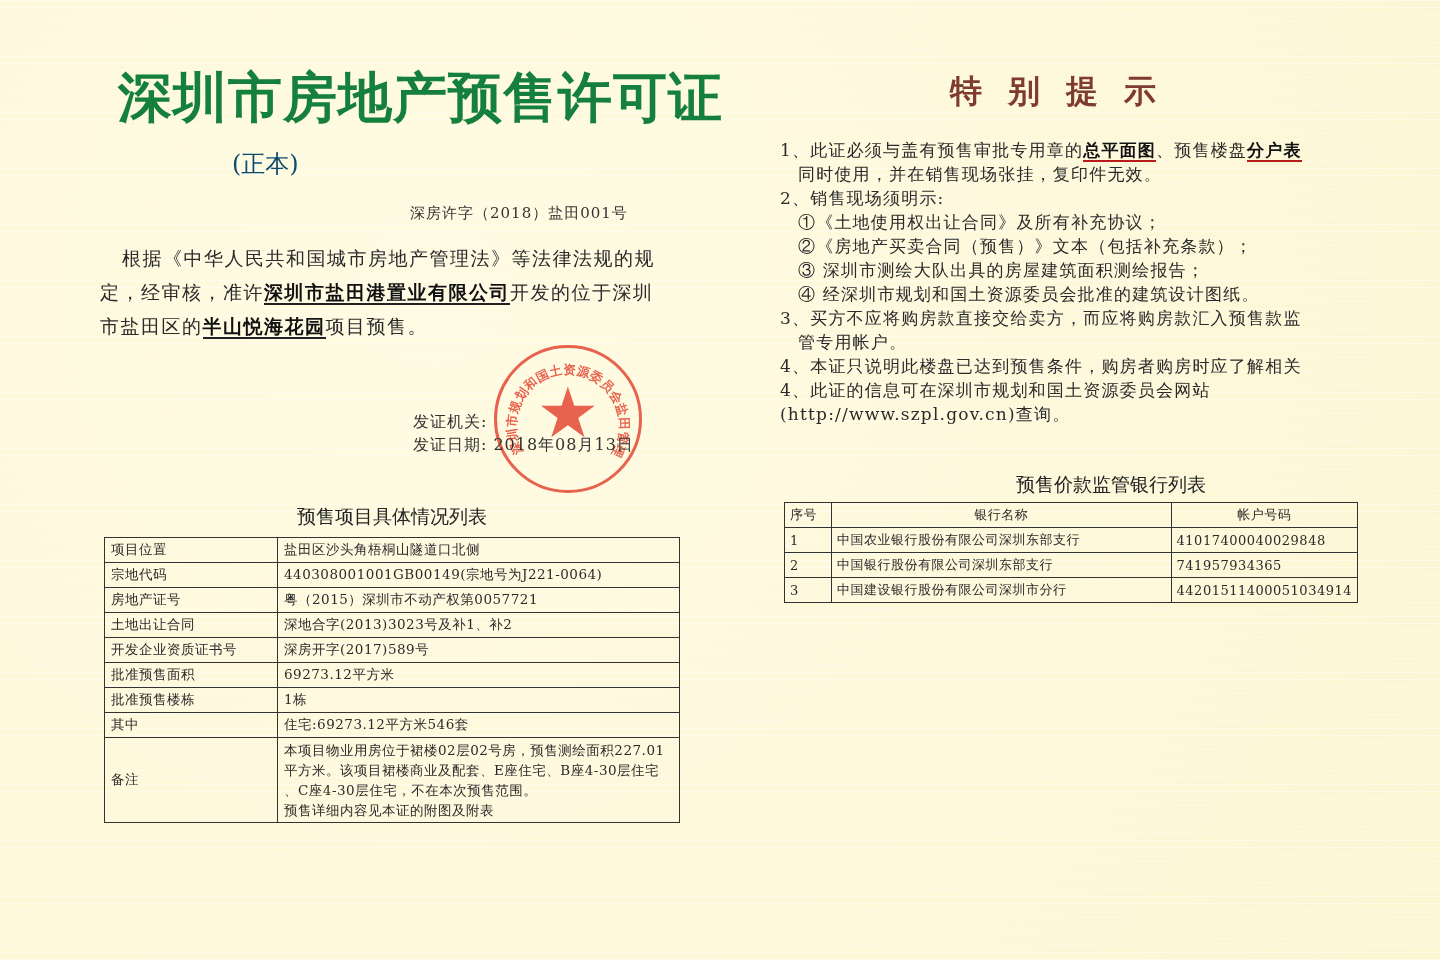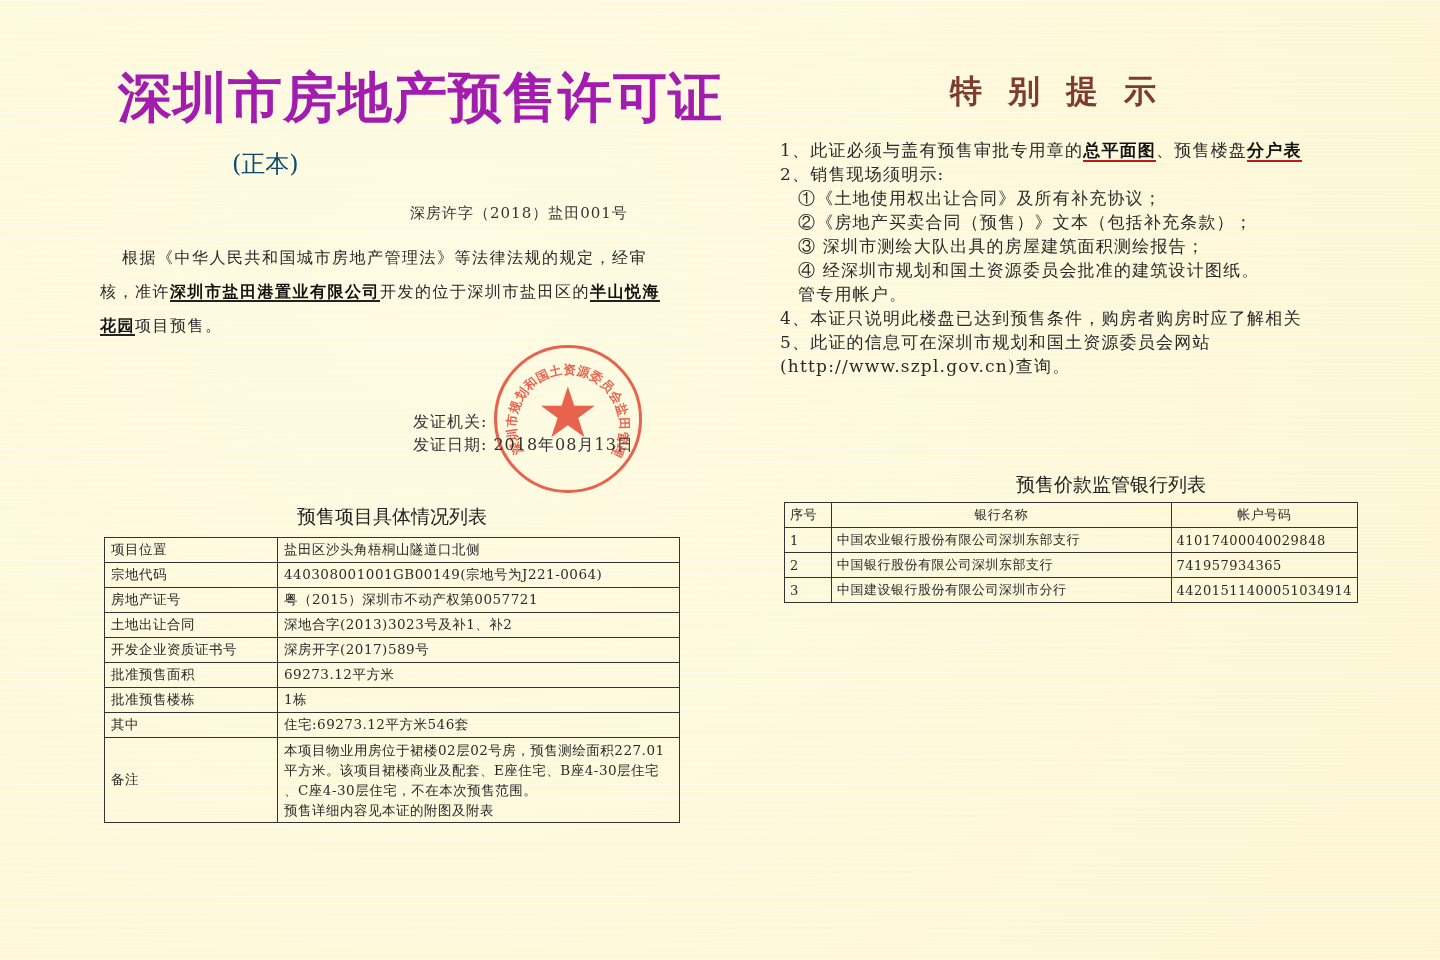--- a/index.html
+++ b/index.html
@@ -8,28 +8,28 @@
     background: #fdf8d8;
     background-image:
       repeating-linear-gradient(0deg, rgba(255,255,255,0.35) 0px, rgba(255,255,255,0.35) 1px, transparent 1px, transparent 7px),
       radial-gradient(circle at 30% 30%, #fffbe2 0%, #fcf6d3 100%);
     font-family: "DejaVu Serif", "Liberation Serif", serif;
     color: #222;
   }
   .abs { position: absolute; }
   .title-main {
     left: 118px; top: 62px; font-size: 54px; font-weight: bold;
-    color: #a21caf; letter-spacing: 1px; white-space: nowrap;
+    color: #15803d; letter-spacing: 1px; white-space: nowrap;
     font-family: "DejaVu Serif", serif;
   }
   .title-sub { left: 232px; top: 148px; font-size: 24px; color: #0c4a6e; }
   .permit-no { left: 410px; top: 204px; font-size: 15px; color: #333; letter-spacing: 1px; }
   .intro {
-    left: 100px; top: 241px; width: 566px; font-size: 16px; line-height: 34px;
-    color: #2a2a2a; letter-spacing: 1.5px; text-indent: 22px; margin: 0; font-family: Liberation Serif, serif;
+    left: 100px; top: 241px; width: 566px; font-size: 19px; line-height: 34px;
+    color: #2a2a2a; letter-spacing: 1.5px; text-indent: 22px; margin: 0;
   }
   .uline { font-weight: bold; border-bottom: 2px solid #222; color: #111; }
   .issuer { left: 413px; top: 410px; font-size: 16px; line-height: 23px; color: #333; letter-spacing: 1px; }
   .issuer div span.v { margin-left: 6px; }
 
   .seal {
     left: 494px; top: 345px; width: 142px; height: 142px;
     border: 3px solid #e3422e; border-radius: 50%; opacity: 0.82;
   }
   .seal .star {
@@ -138,28 +138,30 @@
         <div>预售详细内容见本证的附图及附表</div>
       </td>
     </tr>
   </tbody>
 </table>
 
 <div class="abs notice-title">特别提示</div>
 
 <div class="abs notice">
   <div class="item"><span>1、此证必须与盖有预售审批专用章的</span><span class="b">总平面图</span><span>、预售楼盘</span><span class="b">分户表</span></div>
+  <div class="cont">同时使用，并在销售现场张挂，复印件无效。</div>
   <div class="item">2、销售现场须明示:</div>
   <div class="sub">①《土地使用权出让合同》及所有补充协议；</div>
   <div class="sub">②《房地产买卖合同（预售）》文本（包括补充条款）；</div>
   <div class="sub">③ 深圳市测绘大队出具的房屋建筑面积测绘报告；</div>
   <div class="sub">④ 经深圳市规划和国土资源委员会批准的建筑设计图纸。</div>
+  <div class="item">3、买方不应将购房款直接交给卖方，而应将购房款汇入预售款监</div>
   <div class="cont">管专用帐户。</div>
   <div class="item">4、本证只说明此楼盘已达到预售条件，购房者购房时应了解相关</div>
-  <div class="item">5、此证的信息可在深圳市规划和国土资源委员会网站</div>
+  <div class="item">4、此证的信息可在深圳市规划和国土资源委员会网站</div>
   <div>(http://www.szpl.gov.cn)查询。</div>
 </div>
 
 <div class="abs table-title t2-title">预售价款监管银行列表</div>
 <table class="t2">
   <thead>
     <tr>
       <th>序号</th>
       <th>银行名称</th>
       <th class="acct">帐户号码</th>

